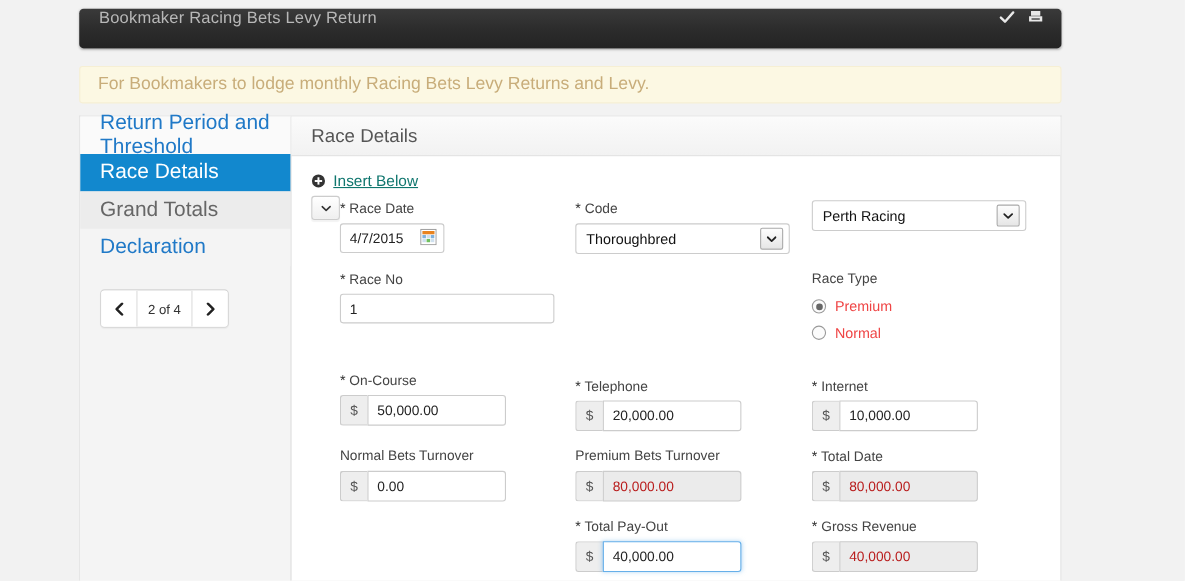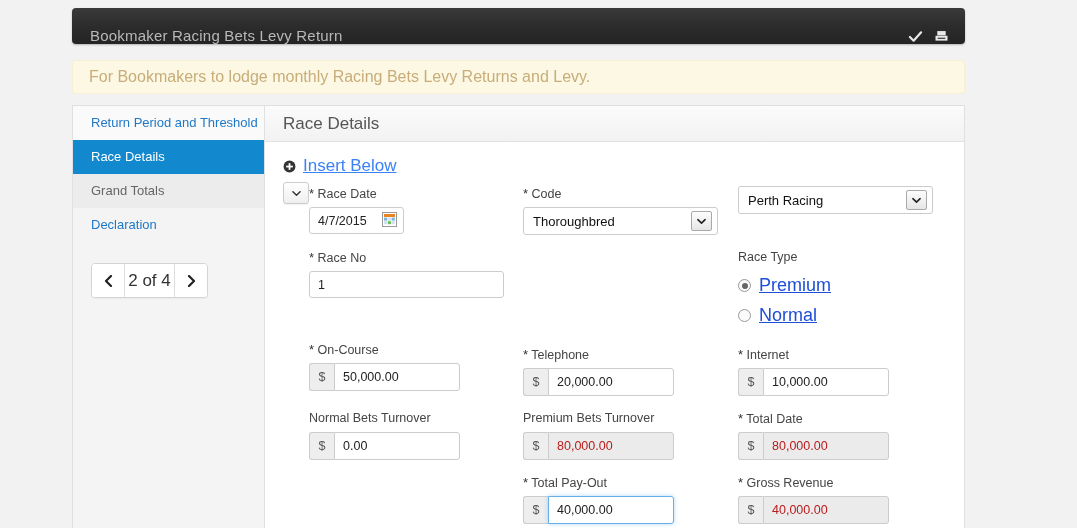--- a/index.html
+++ b/index.html
@@ -10,21 +10,21 @@
     font-family: "Liberation Sans", sans-serif;
     overflow: hidden;
   }
   .page { position: relative; width: 1077px; height: 528px; }
 
   
   .titlebar {
     position: absolute; left: 72px; top: 8px; width: 893px; height: 36px;
     background: linear-gradient(to bottom, #3a3a3a 0%, #2c2c2c 50%, #242424 100%);
     border-radius: 4px;
-    display: flex; align-items: flex-end; justify-content: space-between;
+    display: flex; align-items: flex-start; justify-content: space-between;
     padding: 0 16px 0 18px;
     box-shadow: 0 1px 2px rgba(0,0,0,.25);
   }
   .titlebar-title {
     color: #b8b8b8; font-size: 15px; letter-spacing: .2px;
   }
   .titlebar-icons { display: flex; align-items: center; gap: 11px; }
   .tb-icon { color: #e8e8e8; line-height: 1; display: inline-flex; }
 
   
@@ -42,60 +42,60 @@
     display: flex;
   }
 
   
   .sidebar {
     width: 192px; min-width: 192px; background: #f4f4f4;
     border-right: 1px solid #e0e0e0; padding-top: 0;
   }
   .side-item {
     height: 34px; display: flex; align-items: center;
-    padding: 0 0 0 18px; font-size: 13px; color: #2079c7;
+    padding: 0 0 0 18px; font-size: 19px; color: #2079c7;
     cursor: pointer; border-bottom: 1px solid transparent;
   }
   .side-item.first { background: #fafafa; }
   .side-item.active { background: #1288ce; color: #ffffff; }
   .side-item.muted { color: #666; background: #ececec; }
   .side-item.plain { background: #f4f4f4; }
 
   .pager {
     margin: 21px 0 0 18px; display: flex; width: 117px; height: 35px;
     border: 1px solid #d4d4d4; border-radius: 4px; overflow: hidden;
     background: #fff; box-shadow: 0 1px 1px rgba(0,0,0,.04);
   }
   .pager-btn {
     width: 33px; display: flex; align-items: center; justify-content: center;
     font-size: 13px; color: #222; cursor: pointer; background: #fff;
   }
   .pager-btn.left { border-right: 1px solid #ddd; }
   .pager-btn.right { border-left: 1px solid #ddd; }
   .pager-label {
     flex: 1; display: flex; align-items: center; justify-content: center;
-    font-size: 17px; color: #333;
+    font-size: 12px; color: #333;
   }
 
   
   .main { flex: 1; position: relative; }
   .main-head {
     height: 36px; background: linear-gradient(to bottom,#fbfbfb,#f2f2f2);
     border-bottom: 1px solid #e2e2e2; display: flex; align-items: center;
     padding-left: 18px;
   }
   .main-title { font-size: 17px; color: #555; }
 
   .insert-row {
     display: flex; align-items: center; gap: 7px;
     padding: 14px 0 0 18px;
   }
   .plus-icon { display: inline-flex; }
   .insert-link {
-    color: #3b82f6; font-size: 17px; text-decoration: underline; cursor: pointer;
+    color: #0f766e; font-size: 14px; text-decoration: underline; cursor: pointer;
   }
 
   .form { position: relative; padding: 8px 0 0 0; }
 
   .caret-btn {
     position: absolute; left: 18px; top: 6px;
     width: 26px; height: 22px; border: 1px solid #ccc; border-radius: 3px;
     background: linear-gradient(to bottom,#fff,#efefef);
     display: flex; align-items: center; justify-content: center; cursor: pointer;
     box-shadow: 0 1px 1px rgba(0,0,0,.05);
@@ -129,21 +129,21 @@
     display: flex; align-items: center; justify-content: center;
   }
 
   .radio-row { display: flex; align-items: center; gap: 8px; margin-bottom: 9px; }
   .radio {
     width: 13px; height: 13px; border-radius: 50%;
     border: 1px solid #9a9a9a; background: #fbfbfb;
     display: flex; align-items: center; justify-content: center;
   }
   .radio .dot { width: 6px; height: 6px; border-radius: 50%; background: #666; }
-  .radio-label { font-size: 18px; color: #1d4ed8; text-decoration: underline; }
+  .radio-label { font-size: 13px; color: #ef4444; }
 
   .moneygrp { display: flex; height: 28px; width: 151px; }
   .money-prefix {
     width: 25px; border: 1px solid #ccc; border-right: none;
     border-radius: 3px 0 0 3px; background: #eeeeee;
     display: flex; align-items: center; justify-content: center;
     font-size: 12.5px; color: #555;
   }
   .money-input {
     flex: 1; border: 1px solid #ccc; border-radius: 0 3px 3px 0;

